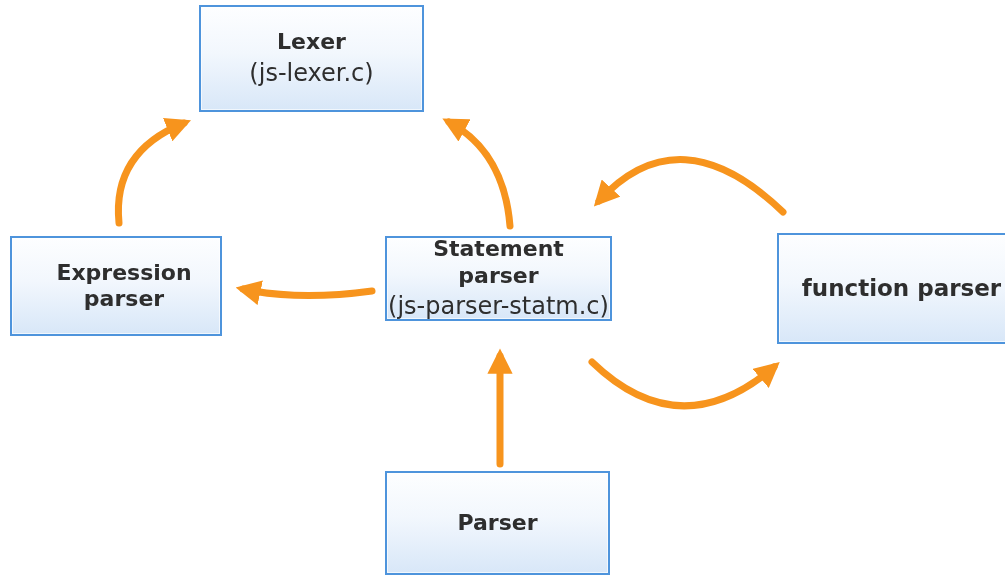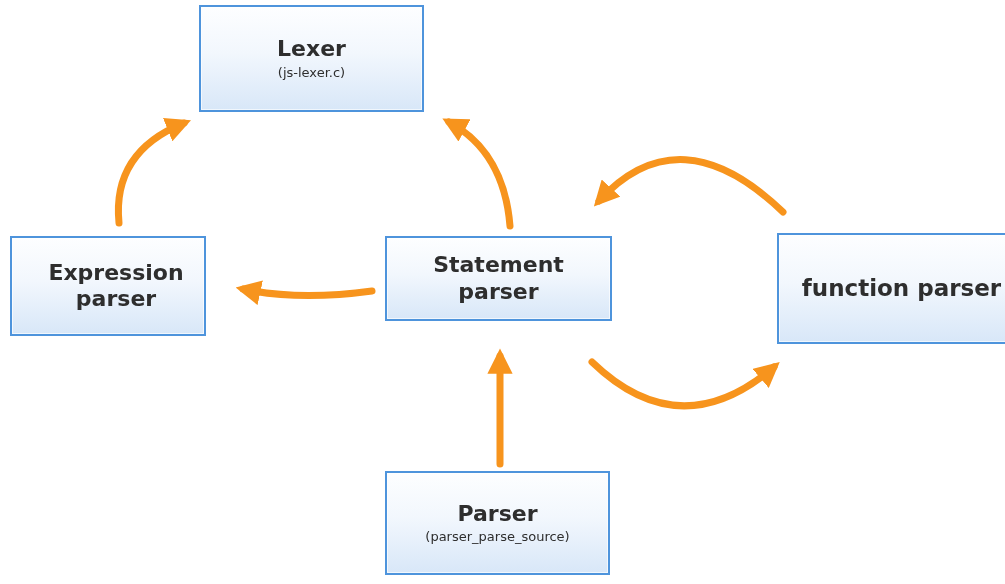--- a/index.html
+++ b/index.html
@@ -44,28 +44,28 @@
     box-shadow: inset 0 0 0 1px rgba(255,255,255,0.65);
     color: var(--text);
   }
   .node .title {
     font-weight: bold;
     font-size: 22px;
     line-height: 1.2;
     white-space: pre-line;
   }
   .node .subtitle {
-    font-size: 13px;
+    font-size: 24px;
     line-height: 1.25;
     margin-top: 2px;
     white-space: nowrap;
     text-align: center;
   }
   #node-lexer      { left: 199px; top: 5px;   width: 225px; height: 107px; }
-  #node-expression { left: 10px;  top: 236px; width: 196px; height: 100px; padding-left: 16px; }
+  #node-expression { left: 10px;  top: 236px; width: 212px; height: 100px; padding-left: 16px; }
   #node-statement  { left: 385px; top: 236px; width: 227px; height: 85px; }
   #node-function   { left: 753px; top: 233px; width: 249px; height: 111px; margin-left: 24px; }
   #node-parser     { left: 385px; top: 471px; width: 225px; height: 104px; }
   #node-function .title { font-size: 23px; }
 </style>
 </head>
 <body>
 
 <div class="canvas">
 
@@ -89,24 +89,24 @@
   </div>
 
   <div class="node" id="node-expression">
     <div class="title">Expression
 parser</div>
   </div>
 
   <div class="node" id="node-statement">
     <div class="title">Statement
 parser</div>
+    <div class="subtitle">(js-parser-statm.c)</div>
   </div>
 
   <div class="node" id="node-function">
     <div class="title">function parser</div>
   </div>
 
   <div class="node" id="node-parser">
     <div class="title">Parser</div>
-    <div class="subtitle">(parser_parse_source)</div>
   </div>
 
 </div>
 
 </body></html>

